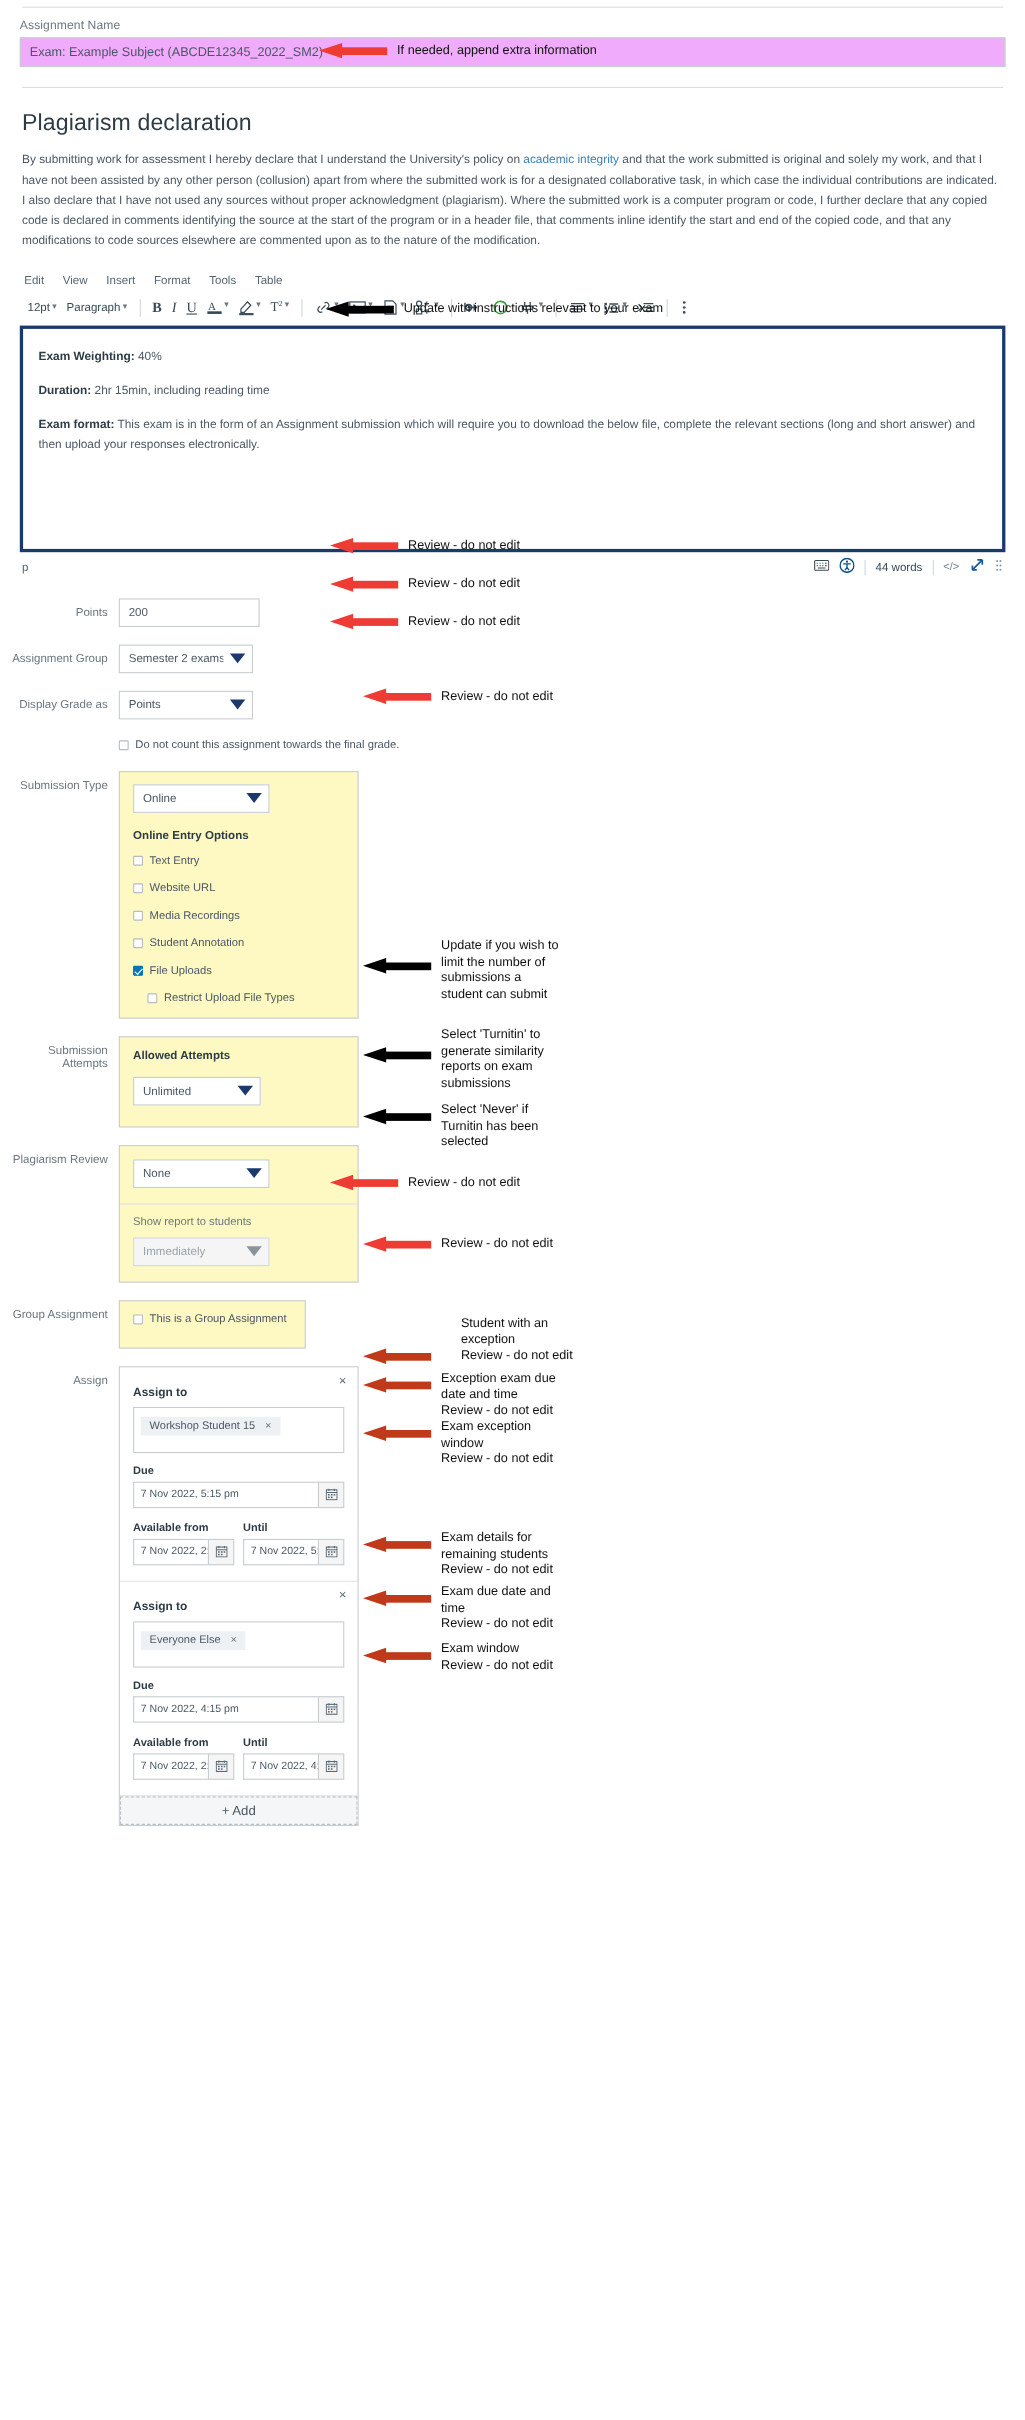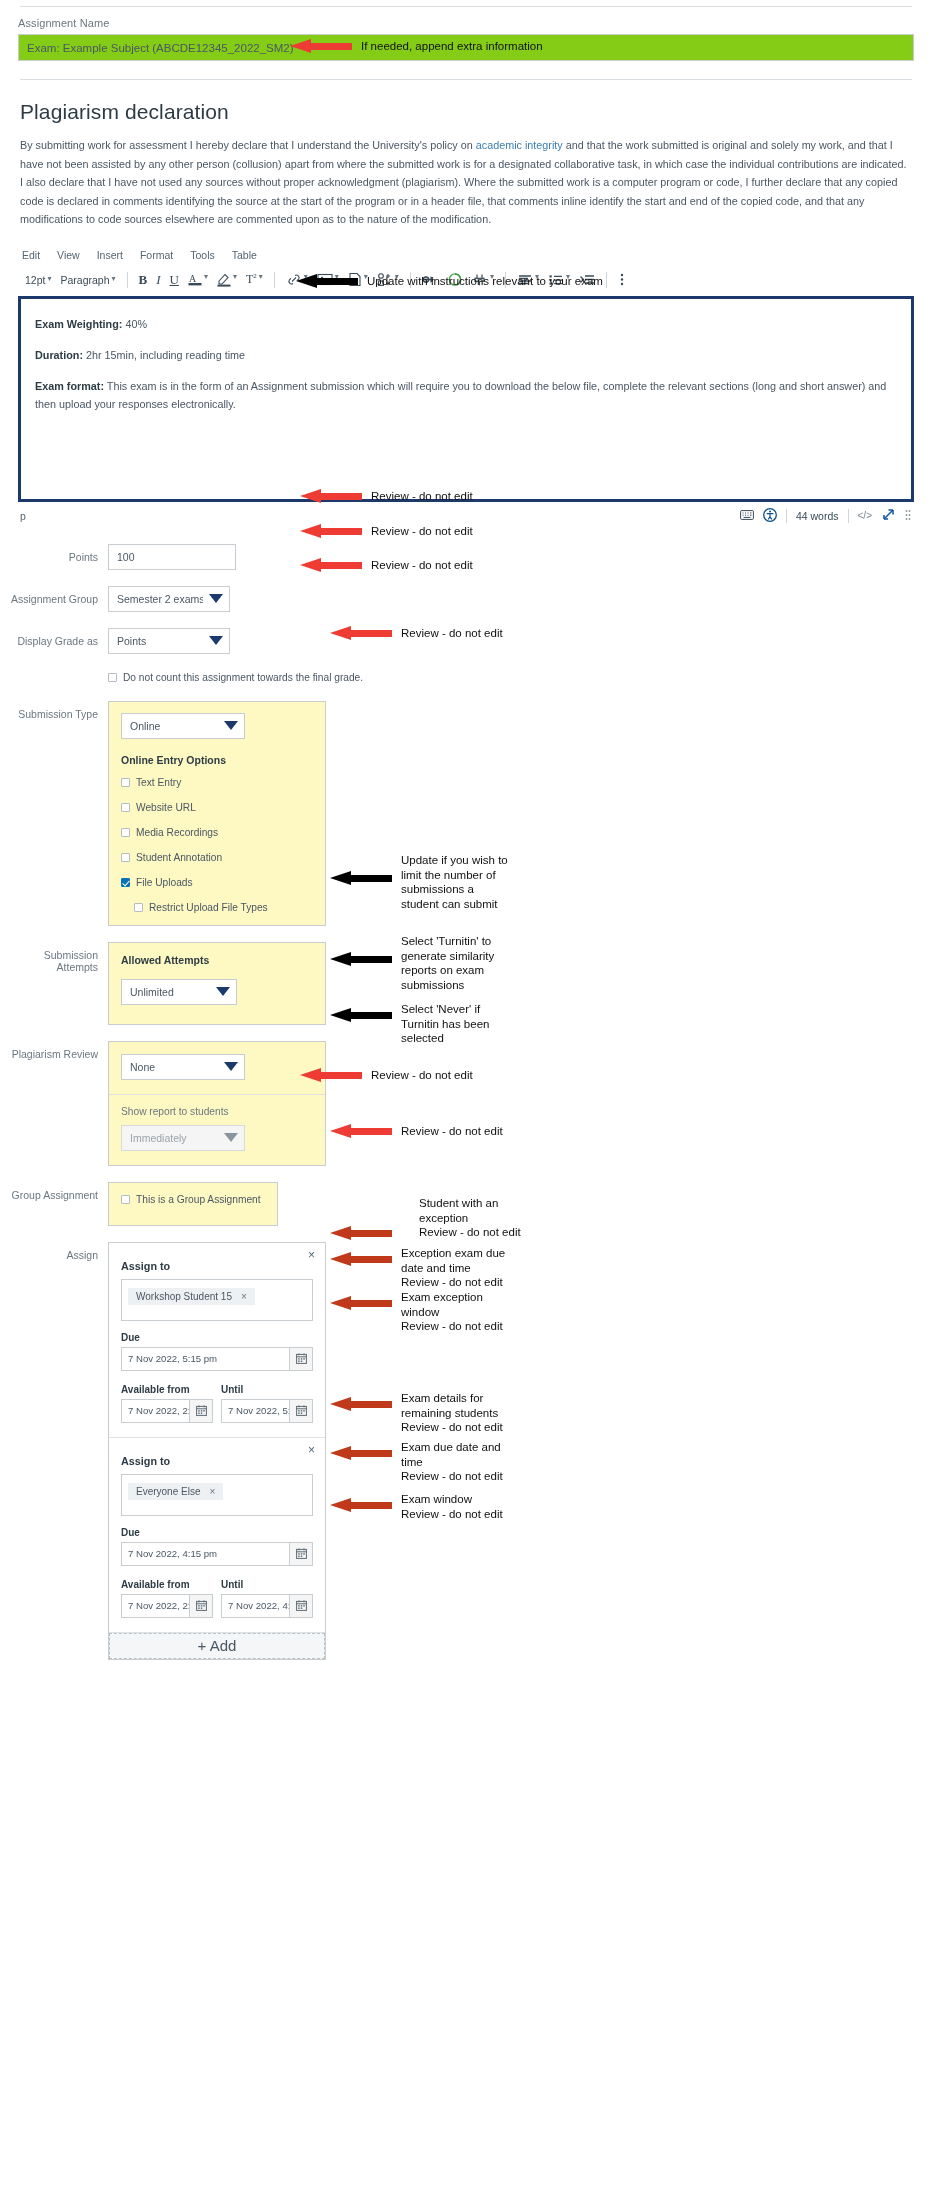--- a/index.html
+++ b/index.html
@@ -12,21 +12,21 @@
     -webkit-font-smoothing:antialiased;
   }
   .page { position:relative; width:932px; }
 
   
   .top-rule { height:1px; background:#d8dde1; margin:6px 20px 0 20px; }
   .field-label-sm {
     font-size:11px; color:#6b7780; margin:10px 0 5px 18px; letter-spacing:.1px;
   }
   .name-input {
-    margin:0 18px; height:27px; border:1px solid #c7cdd1; background:#84cc16;
+    margin:0 18px; height:27px; border:1px solid #c7cdd1; background:#f0abfc;
     display:flex; align-items:center; padding:0 8px;
     font-size:11.5px; color:#4a5764;
   }
   .under-rule { height:1px; background:#d8dde1; margin:18px 20px 0 20px; }
 
   
   .decl-wrap { padding:16px 20px 4px 20px; }
   .decl-title {
     font-size:21px; font-weight:400; color:#2d3b45; margin:4px 0 12px 0;
     letter-spacing:.1px;
@@ -137,21 +137,21 @@
   }
   .date-field .d-btn {
     width:24px; height:24px; border:1px solid #c7cdd1; background:#f5f5f5;
     display:flex; align-items:center; justify-content:center; flex:0 0 24px;
   }
   .two-dates { display:flex; gap:8px; }
   .two-dates > div { flex:1 1 0; min-width:0; }
   .add-bar {
     border:1px dashed #b9c0c6; background:#f5f6f7; height:26px;
     display:flex; align-items:center; justify-content:center;
-    font-size:15px; color:#4a5764; margin:0;
+    font-size:12px; color:#4a5764; margin:0;
   }
 
   
   .anno { position:absolute; display:flex; align-items:center; gap:9px; }
   .anno-text {
     font-size:11.5px; color:#111; line-height:1.28; font-family:"Liberation Sans", sans-serif;
     white-space:pre-line;
   }
   .arrow { position:relative; height:14px; flex:0 0 auto; }
   .arrow .shaft { position:absolute; right:0; top:4px; height:7px; width:100%; }
@@ -371,21 +371,21 @@
       </span>
     </span>
   </div>
 
   <div class="form">
 
     <div class="row">
       <div class="row-label">Points</div>
       <div class="row-ctrl">
         <div class="txtinput" style="width:128px;">
-          <span>100</span>
+          <span>200</span>
         </div>
       </div>
     </div>
 
     <div class="row">
       <div class="row-label">Assignment Group</div>
       <div class="row-ctrl">
         <div class="selectbox" style="width:122px;">
           <span class="sel-val">Semester 2 exams, 202</span>
           <span class="chev"></span>

